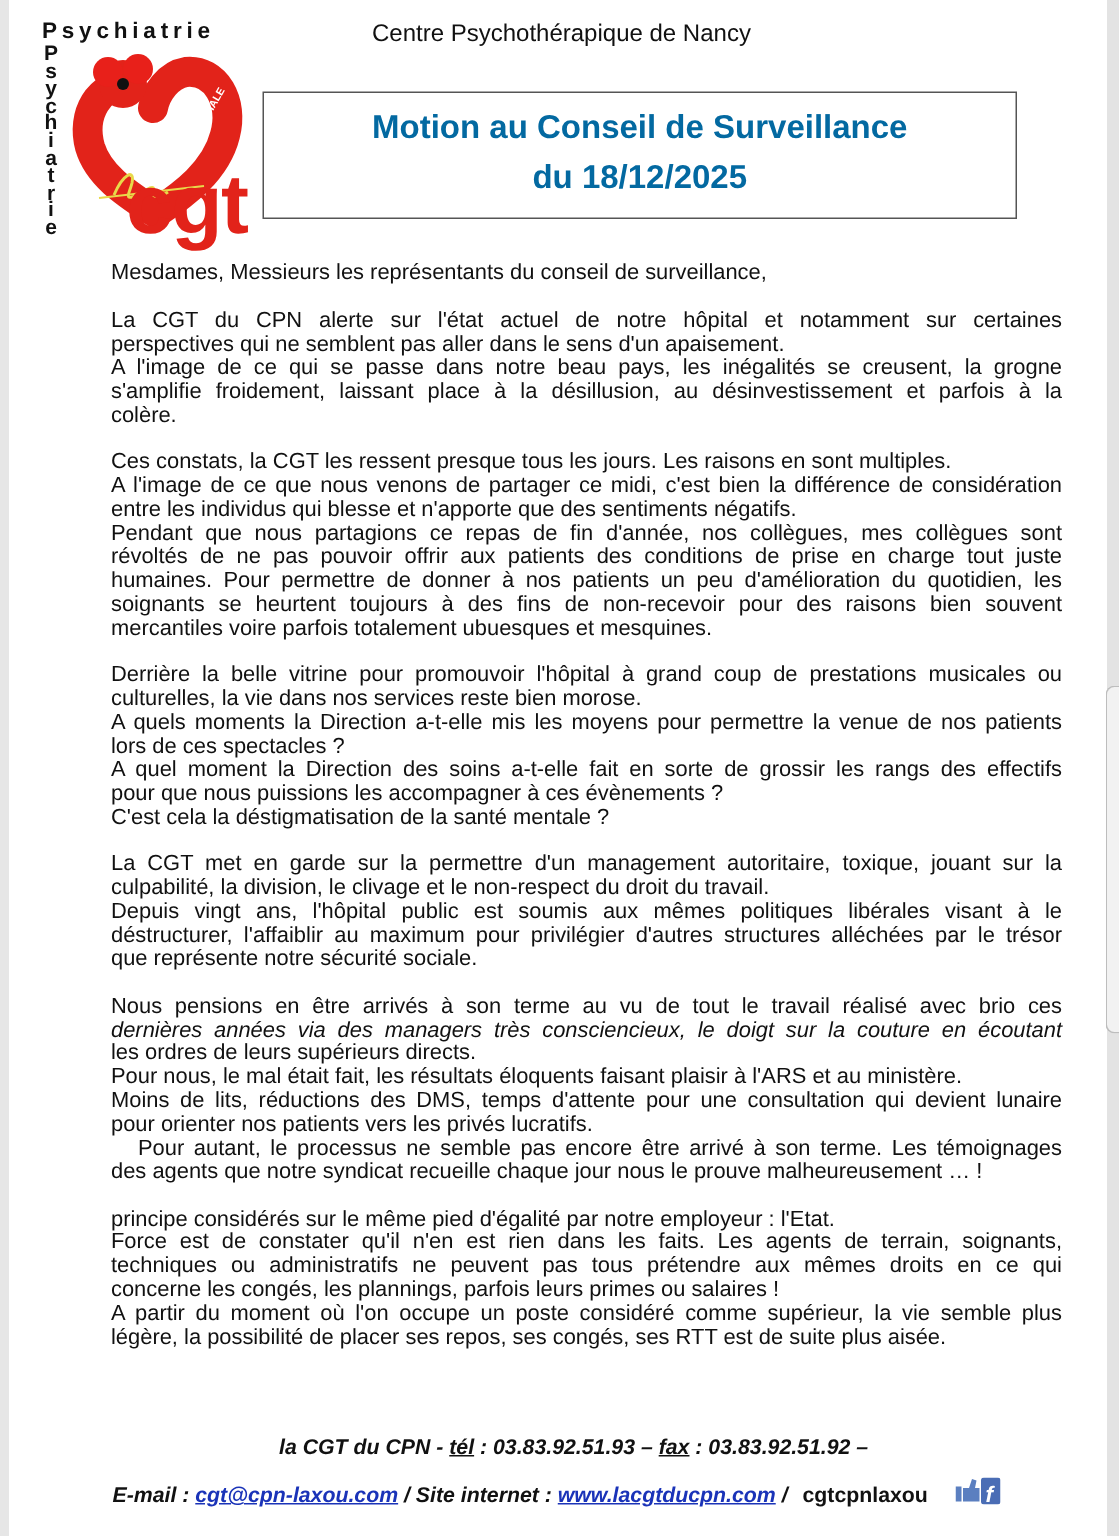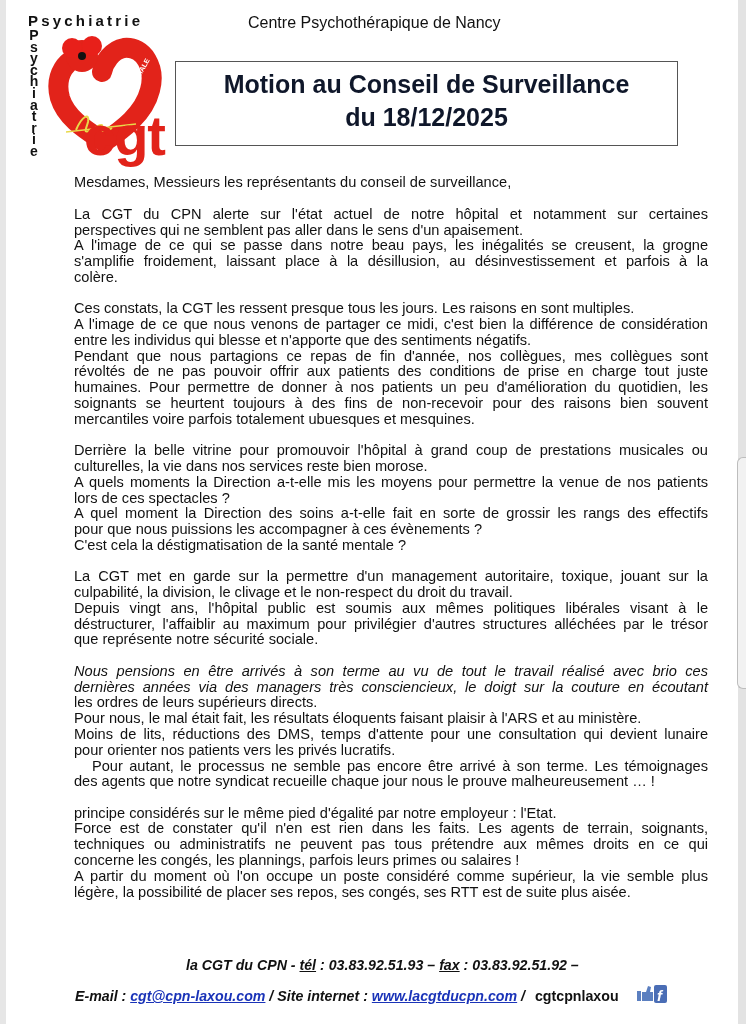--- a/index.html
+++ b/index.html
@@ -31,21 +31,21 @@
     letter-spacing: -1px; line-height: 44px;
   }
   .org-name {
     position: absolute; left: 248px; top: 14px; font-size: 16px; color: #111; white-space: nowrap;
   }
   .title-box {
     position: absolute; left: 175px; top: 61px; width: 503px; height: 85px; box-sizing: border-box;
     border: 1.5px solid #555; text-align: center;
   }
   .title-box div {
-    font-weight: bold; font-size: 25px; color: #0f172a; line-height: 33px;
+    font-weight: bold; font-size: 22px; color: #0369a1; line-height: 33px;
   }
   .title-box .t1 { margin-top: 6px; }
   .body-text {
     position: absolute; left: 74px; top: 175px; width: 634px; font-size: 14.6px; line-height: 15.8px;
     color: #111;
   }
   .body-text p { margin: 0 0 15.5px 0; text-align: justify; }
   .body-text p .ln { display: block; text-align: justify; text-align-last: left; }
   .salutation { margin-bottom: 16px !important; }
   .footer1 {
@@ -139,21 +139,21 @@
         <span class="ln" style="text-align-last: left;">C'est cela la déstigmatisation de la santé mentale ?</span>
       </p>
       <p>
         <span class="ln" style="text-align-last: justify;">La CGT met en garde sur la permettre d'un management autoritaire, toxique, jouant sur la</span>
         <span class="ln" style="text-align-last: left;">culpabilité, la division, le clivage et le non-respect du droit du travail.</span>
         <span class="ln" style="text-align-last: justify;">Depuis vingt ans, l'hôpital public est soumis aux mêmes politiques libérales visant à le</span>
         <span class="ln" style="text-align-last: justify;">déstructurer, l'affaiblir au maximum pour privilégier d'autres structures alléchées par le trésor</span>
         <span class="ln" style="text-align-last: left;">que représente notre sécurité sociale.</span>
       </p>
       <p>
-        <span class="ln" style="text-align-last: justify; font-style: italic;">Nous pensions en être arrivés à son terme au vu de tout le travail réalisé avec brio ces</span>
+        <span class="ln" style="text-align-last: justify;">Nous pensions en être arrivés à son terme au vu de tout le travail réalisé avec brio ces</span>
         <span class="ln" style="text-align-last: justify; font-style: italic;">dernières années via des managers très consciencieux, le doigt sur la couture en écoutant</span>
         <span class="ln" style="text-align-last: left;">les ordres de leurs supérieurs directs.</span>
         <span class="ln" style="text-align-last: left;">Pour nous, le mal était fait, les résultats éloquents faisant plaisir à l'ARS et au ministère.</span>
         <span class="ln" style="text-align-last: justify;">Moins de lits, réductions des DMS, temps d'attente pour une consultation qui devient lunaire</span>
         <span class="ln" style="text-align-last: left;">pour orienter nos patients vers les privés lucratifs.</span>
         <span class="ln" style="text-align-last: justify; margin-left: 18px;">Pour autant, le processus ne semble pas encore être arrivé à son terme. Les témoignages</span>
         <span class="ln" style="text-align-last: left;">des agents que notre syndicat recueille chaque jour nous le prouve malheureusement … !</span>
       </p>
       <p>
         <span class="ln" style="text-align-last: left;">principe considérés sur le même pied d'égalité par notre employeur : l'Etat.</span>

